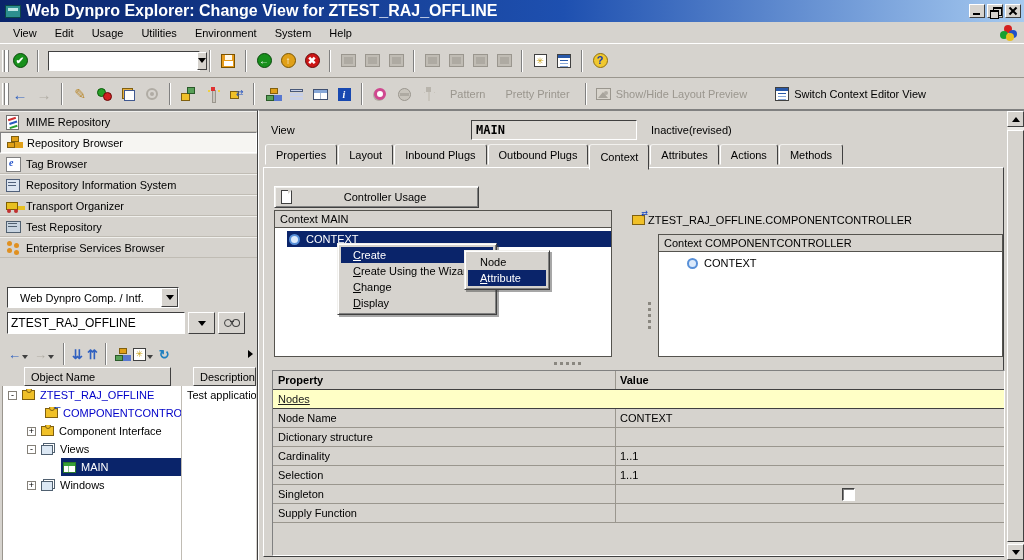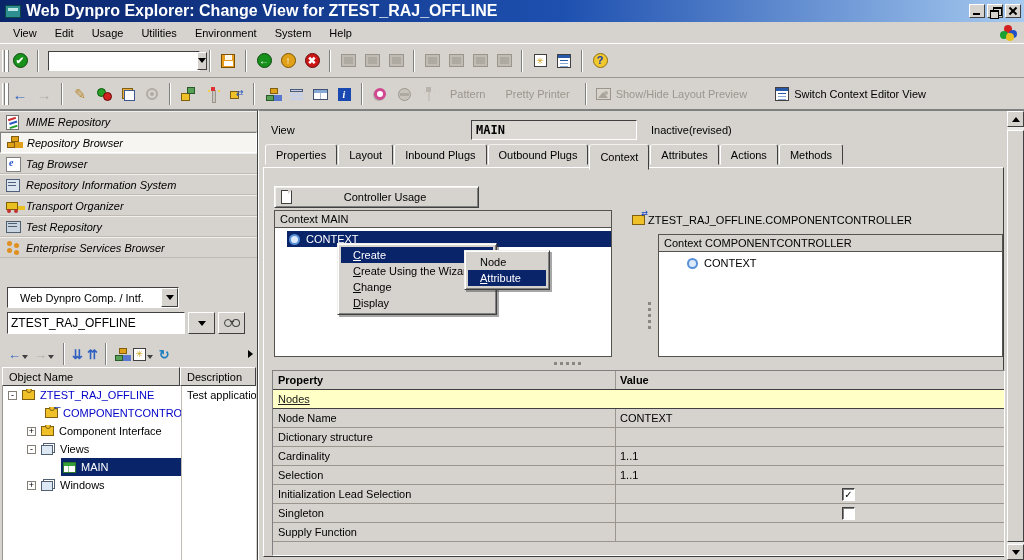--- a/index.html
+++ b/index.html
@@ -88,21 +88,21 @@
 .i-img{width:15px;height:12px;background:#d8d4cc;border:1px solid #9a968e;position:relative;}
 .i-img::before{content:"";position:absolute;right:2px;top:2px;width:4px;height:4px;border-radius:50%;background:#b0aca4;}
 .i-img::after{content:"";position:absolute;left:1px;bottom:1px;border-left:5px solid transparent;border-right:5px solid transparent;border-bottom:6px solid #a8a49c;}
 .i-switch{width:14px;height:14px;background:#fff;border:1px solid #404040;position:relative;}
 .i-switch::before{content:"";position:absolute;left:0;top:0;right:0;height:3px;background:#2858a8;}
 .i-switch::after{content:"";position:absolute;left:2px;top:5px;width:8px;height:1px;background:#2858a8;box-shadow:0 3px 0 #88a8d8,0 6px 0 #88a8d8;}
 .tlabel{margin:0 10px;white-space:nowrap;}
 .tlabel.dis{color:#9a968e;}
 
 .sidebar{position:absolute;left:0;top:110px;width:258px;height:450px;background:#d6d3ce;border-top:1px solid #808080;border-right:1px solid #404040;}
-.nav-btn{height:21px;display:flex;align-items:center;gap:6px;padding-left:5px;border-top:1px solid #f0efec;border-bottom:1px solid #c0bcb4;cursor:default;font-style:italic;}
+.nav-btn{height:21px;display:flex;align-items:center;gap:6px;padding-left:5px;border-top:1px solid #f0efec;border-bottom:1px solid #c0bcb4;cursor:default;}
 .nav-btn.active{background:#f6f5f2;border:1px solid;border-color:#808080 #fff #fff #808080;}
 .nicon{width:15px;height:15px;position:relative;flex:none;}
 .n-mime::before{content:"";position:absolute;left:1px;top:1px;width:11px;height:13px;background:#fff;border:1px solid #707070;}
 .n-mime::after{content:"";position:absolute;left:3px;top:4px;width:8px;height:2px;background:#d03030;box-shadow:0 4px 0 #2858c0,-1px 8px 0 #28a030;transform:rotate(-18deg);}
 .n-repo::before{content:"";position:absolute;left:5px;top:1px;width:6px;height:4px;background:#e0a018;border:1px solid #806010;}
 .n-repo::after{content:"";position:absolute;left:1px;bottom:2px;width:6px;height:4px;background:#e0a018;border:1px solid #806010;box-shadow:8px 0 0 #e0a018;}
 .n-ris::before{content:"";position:absolute;left:1px;top:2px;width:12px;height:11px;background:#dce4f0;border:1px solid #50607a;}
 .n-ris::after{content:"";position:absolute;left:3px;top:5px;width:8px;height:1px;background:#50607a;box-shadow:0 3px 0 #50607a;}
 .n-tag::before{content:"";position:absolute;left:1px;top:1px;width:13px;height:13px;background:#fff;border:1px solid #808080;}
 .n-tag::after{content:"e";position:absolute;left:4px;top:1px;color:#2050c8;font:italic bold 10px "Liberation Serif",serif;}
@@ -123,21 +123,21 @@
 .side-tb{position:absolute;left:0;top:230px;width:257px;height:26px;display:flex;align-items:center;padding-left:6px;}
 .sico{display:flex;align-items:center;margin:0 2px;}
 .caret{width:0;height:0;border-left:3px solid transparent;border-right:3px solid transparent;border-top:4px solid #404040;margin:6px 2px 0 1px;}
 .bluechar{color:#3060c0;font-size:13px;font-weight:bold;line-height:1;}
 .graychar{color:#b0aca4;font-size:13px;font-weight:bold;line-height:1;}
 .i-star{width:13px;height:13px;border:1px solid #404040;background:#fff;color:#c8a018;font-size:9px;display:flex;align-items:center;justify-content:center;}
 .i-refresh{color:#2080c0;font-size:13px;font-weight:bold;line-height:1;}
 
 .tree{position:absolute;left:2px;top:256px;right:1px;bottom:0;}
 .tree-header{height:19px;display:flex;background:#d6d3ce;}
-.th-cell{border:1px solid;border-color:#fff #404040 #404040 #fff;display:flex;align-items:center;padding-left:6px;font-size:11px;}
+.th-cell{border:1px solid;border-color:#fff #404040 #404040 #fff;display:flex;align-items:center;padding-left:6px;font-size:11px;margin-left:22px;}
 .tree-body{position:absolute;left:0;top:19px;right:0;bottom:0;background:#fff;border-left:1px solid #9a968e;overflow:hidden;}
 .tree-div{position:absolute;left:178px;top:0;bottom:0;width:1px;background:#c0bcb4;z-index:5;}
 .trow{height:18px;display:flex;align-items:center;position:relative;}
 .tname{width:178px;display:flex;align-items:center;overflow:hidden;flex:none;}
 .tdesc{flex:1;padding-left:6px;overflow:hidden;white-space:nowrap;}
 .texp{width:9px;height:9px;border:1px solid #848078;background:#fff;font-size:9px;line-height:7px;text-align:center;flex:none;margin-right:5px;}
 .texp:empty{visibility:hidden;}
 .tlbl{white-space:nowrap;}
 .blue-lbl{color:#0000c8;}
 .ic-puz{width:13px;height:10px;background:#f0c028;border:1px solid #806010;position:relative;margin-right:5px;flex:none;}
@@ -564,26 +564,20 @@
       </div>
       <div class="prow">
         <div class="pc1">Cardinality</div>
         <div class="pc2">1..1</div>
       </div>
       <div class="prow">
         <div class="pc1">Selection</div>
         <div class="pc2">1..1</div>
       </div>
       <div class="prow">
-        <div class="pc1">Initialization Lead Selection</div>
-        <div class="pc2">
-            <div class="cb">✓</div>
-          </div>
-      </div>
-      <div class="prow">
         <div class="pc1">Singleton</div>
         <div class="pc2">
             <div class="cb"></div>
           </div>
       </div>
       <div class="prow">
         <div class="pc1">Supply Function</div>
         <div class="pc2"></div>
       </div>
     </div>

